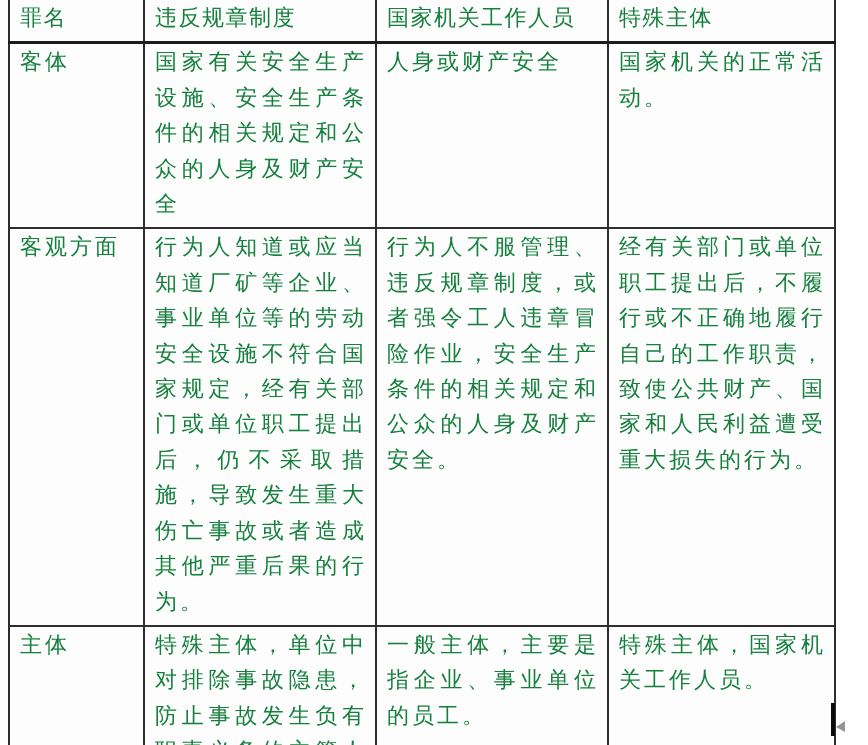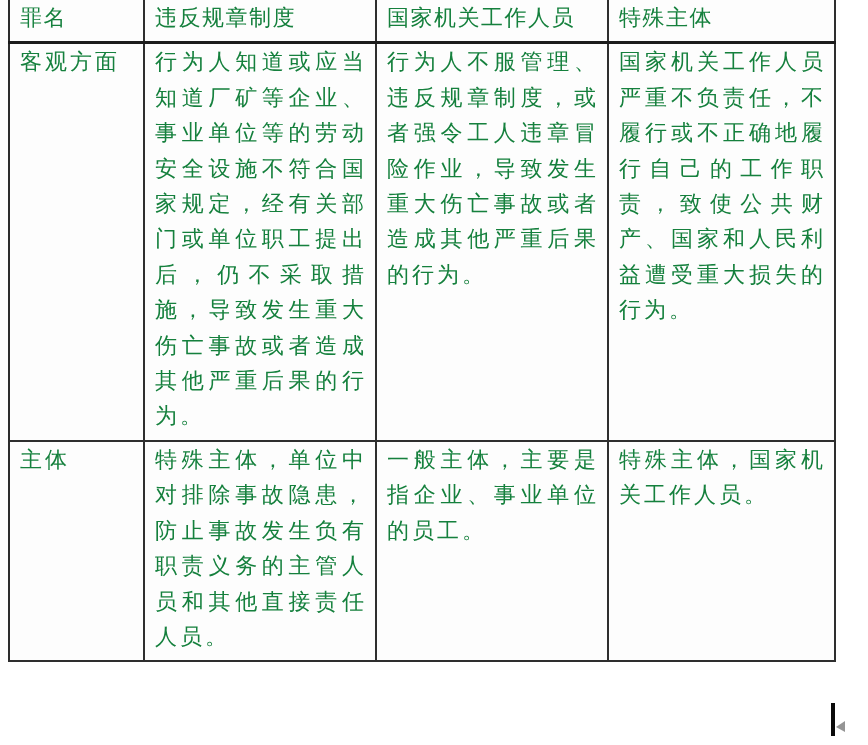--- a/index.html
+++ b/index.html
@@ -85,26 +85,32 @@
     </colgroup>
 
     <tbody>
         <tr class="r-head">
       <td class="lbl">罪名</td>
       <td>违反规章制度</td>
       <td>国家机关工作人员</td>
       <td>特殊主体</td>
     </tr>
 
+    <tr class="r-object">
+      <td class="lbl">客体</td>
+      <td>国家有关安全生产设施、安全生产条件的相关规定和公众的人身及财产安全</td>
+      <td>人身或财产安全</td>
+      <td>国家机关的正常活动。</td>
+    </tr>
 
     <tr class="r-conduct">
       <td class="lbl">客观方面</td>
       <td>行为人知道或应当知道厂矿等企业、事业单位等的劳动安全设施不符合国家规定，经有关部门或单位职工提出后，仍不采取措施，导致发生重大伤亡事故或者造成其他严重后果的行为。</td>
-      <td>行为人不服管理、违反规章制度，或者强令工人违章冒险作业，导致发生重大伤亡事故或者造成其他严重后果的行为。</td>
-      <td>国家机关工作人员严重不负责任，不履行或不正确地履行自己的工作职责，致使公共财产、国家和人民利益遭受重大损失的行为。</td>
+      <td>行为人不服管理、违反规章制度，或者强令工人违章冒险作业，安全生产条件的相关规定和公众的人身及财产安全。</td>
+      <td>经有关部门或单位职工提出后，不履行或不正确地履行自己的工作职责，致使公共财产、国家和人民利益遭受重大损失的行为。</td>
     </tr>
 
     <tr class="r-subject">
       <td class="lbl">主体</td>
       <td>特殊主体，单位中对排除事故隐患，防止事故发生负有职责义务的主管人员和其他直接责任人员。</td>
       <td>一般主体，主要是指企业、事业单位的员工。</td>
       <td>特殊主体，国家机关工作人员。</td>
     </tr>
 
   </tbody>

